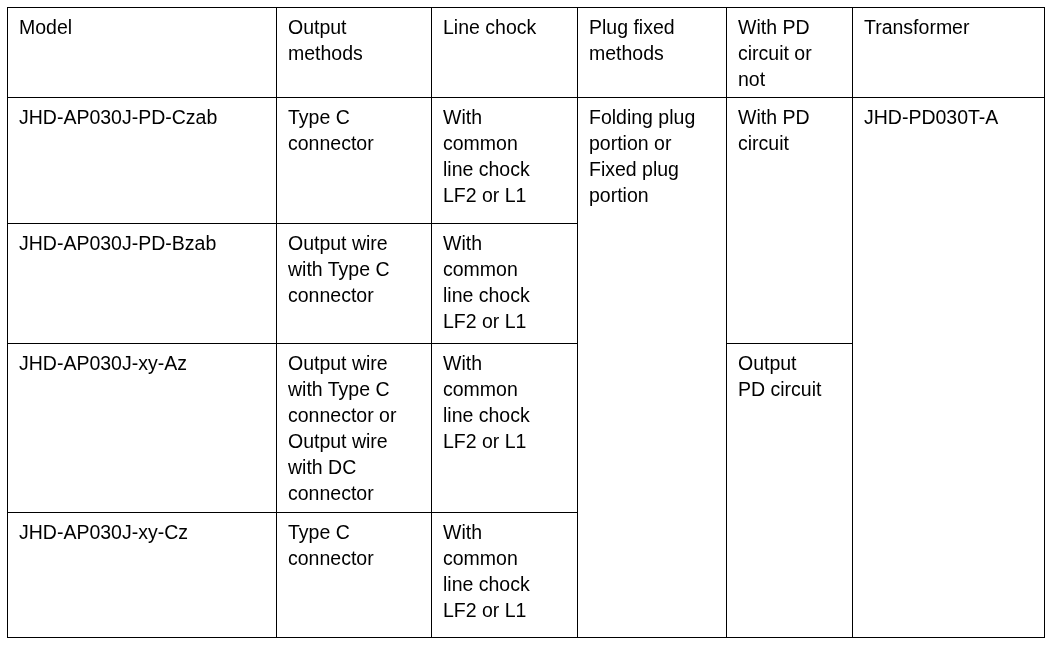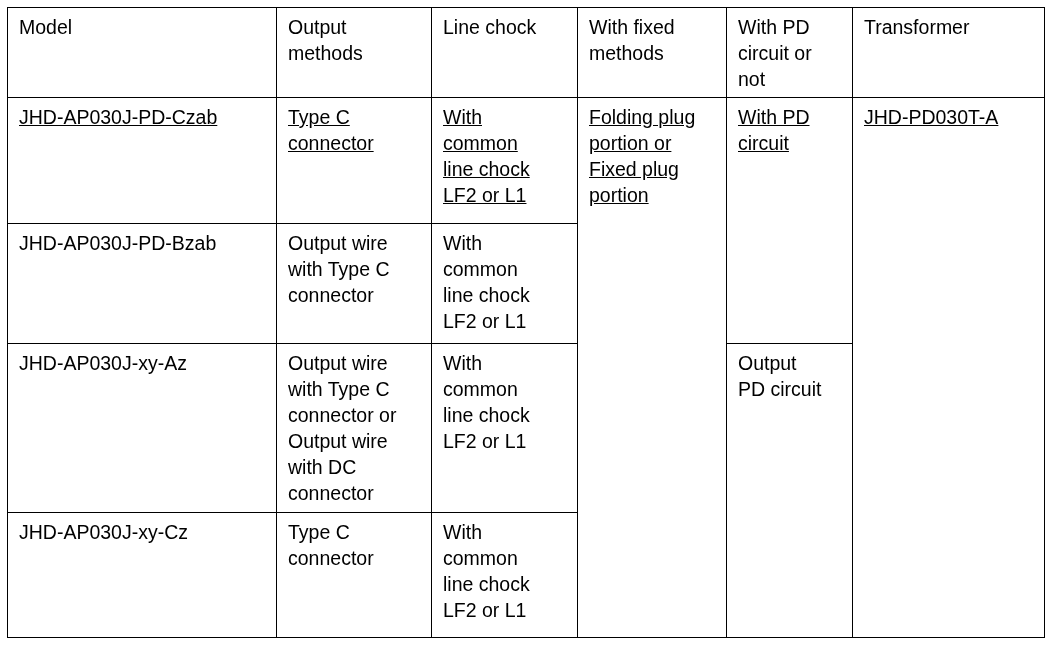--- a/index.html
+++ b/index.html
@@ -46,21 +46,21 @@
   
   col.c-model       { width: 269px; }
   col.c-output      { width: 155px; }
   col.c-chock       { width: 146px; }
   col.c-plug        { width: 149px; }
   col.c-pd          { width: 126px; }
   col.c-transformer { width: 192px; }
 
   
   tr.r-head { height: 90px;  }
-  tr.r-1    { height: 126px; text-decoration: underline; }
+  tr.r-1    { height: 126px; }
   tr.r-2    { height: 120px; }
   tr.r-3    { height: 169px; }
   tr.r-4    { height: 125px; }
 
   .cell-text {
     display: block;
     white-space: pre-line;
   }
 </style>
 </head>
@@ -84,21 +84,21 @@
           <span class="cell-text">Model</span>
         </td>
         <td>
           <span class="cell-text">Output
 methods</span>
         </td>
         <td>
           <span class="cell-text">Line chock</span>
         </td>
         <td>
-          <span class="cell-text">With fixed
+          <span class="cell-text">Plug fixed
 methods</span>
         </td>
         <td>
           <span class="cell-text">With PD
 circuit or
 not</span>
         </td>
         <td>
           <span class="cell-text">Transformer</span>
         </td>

